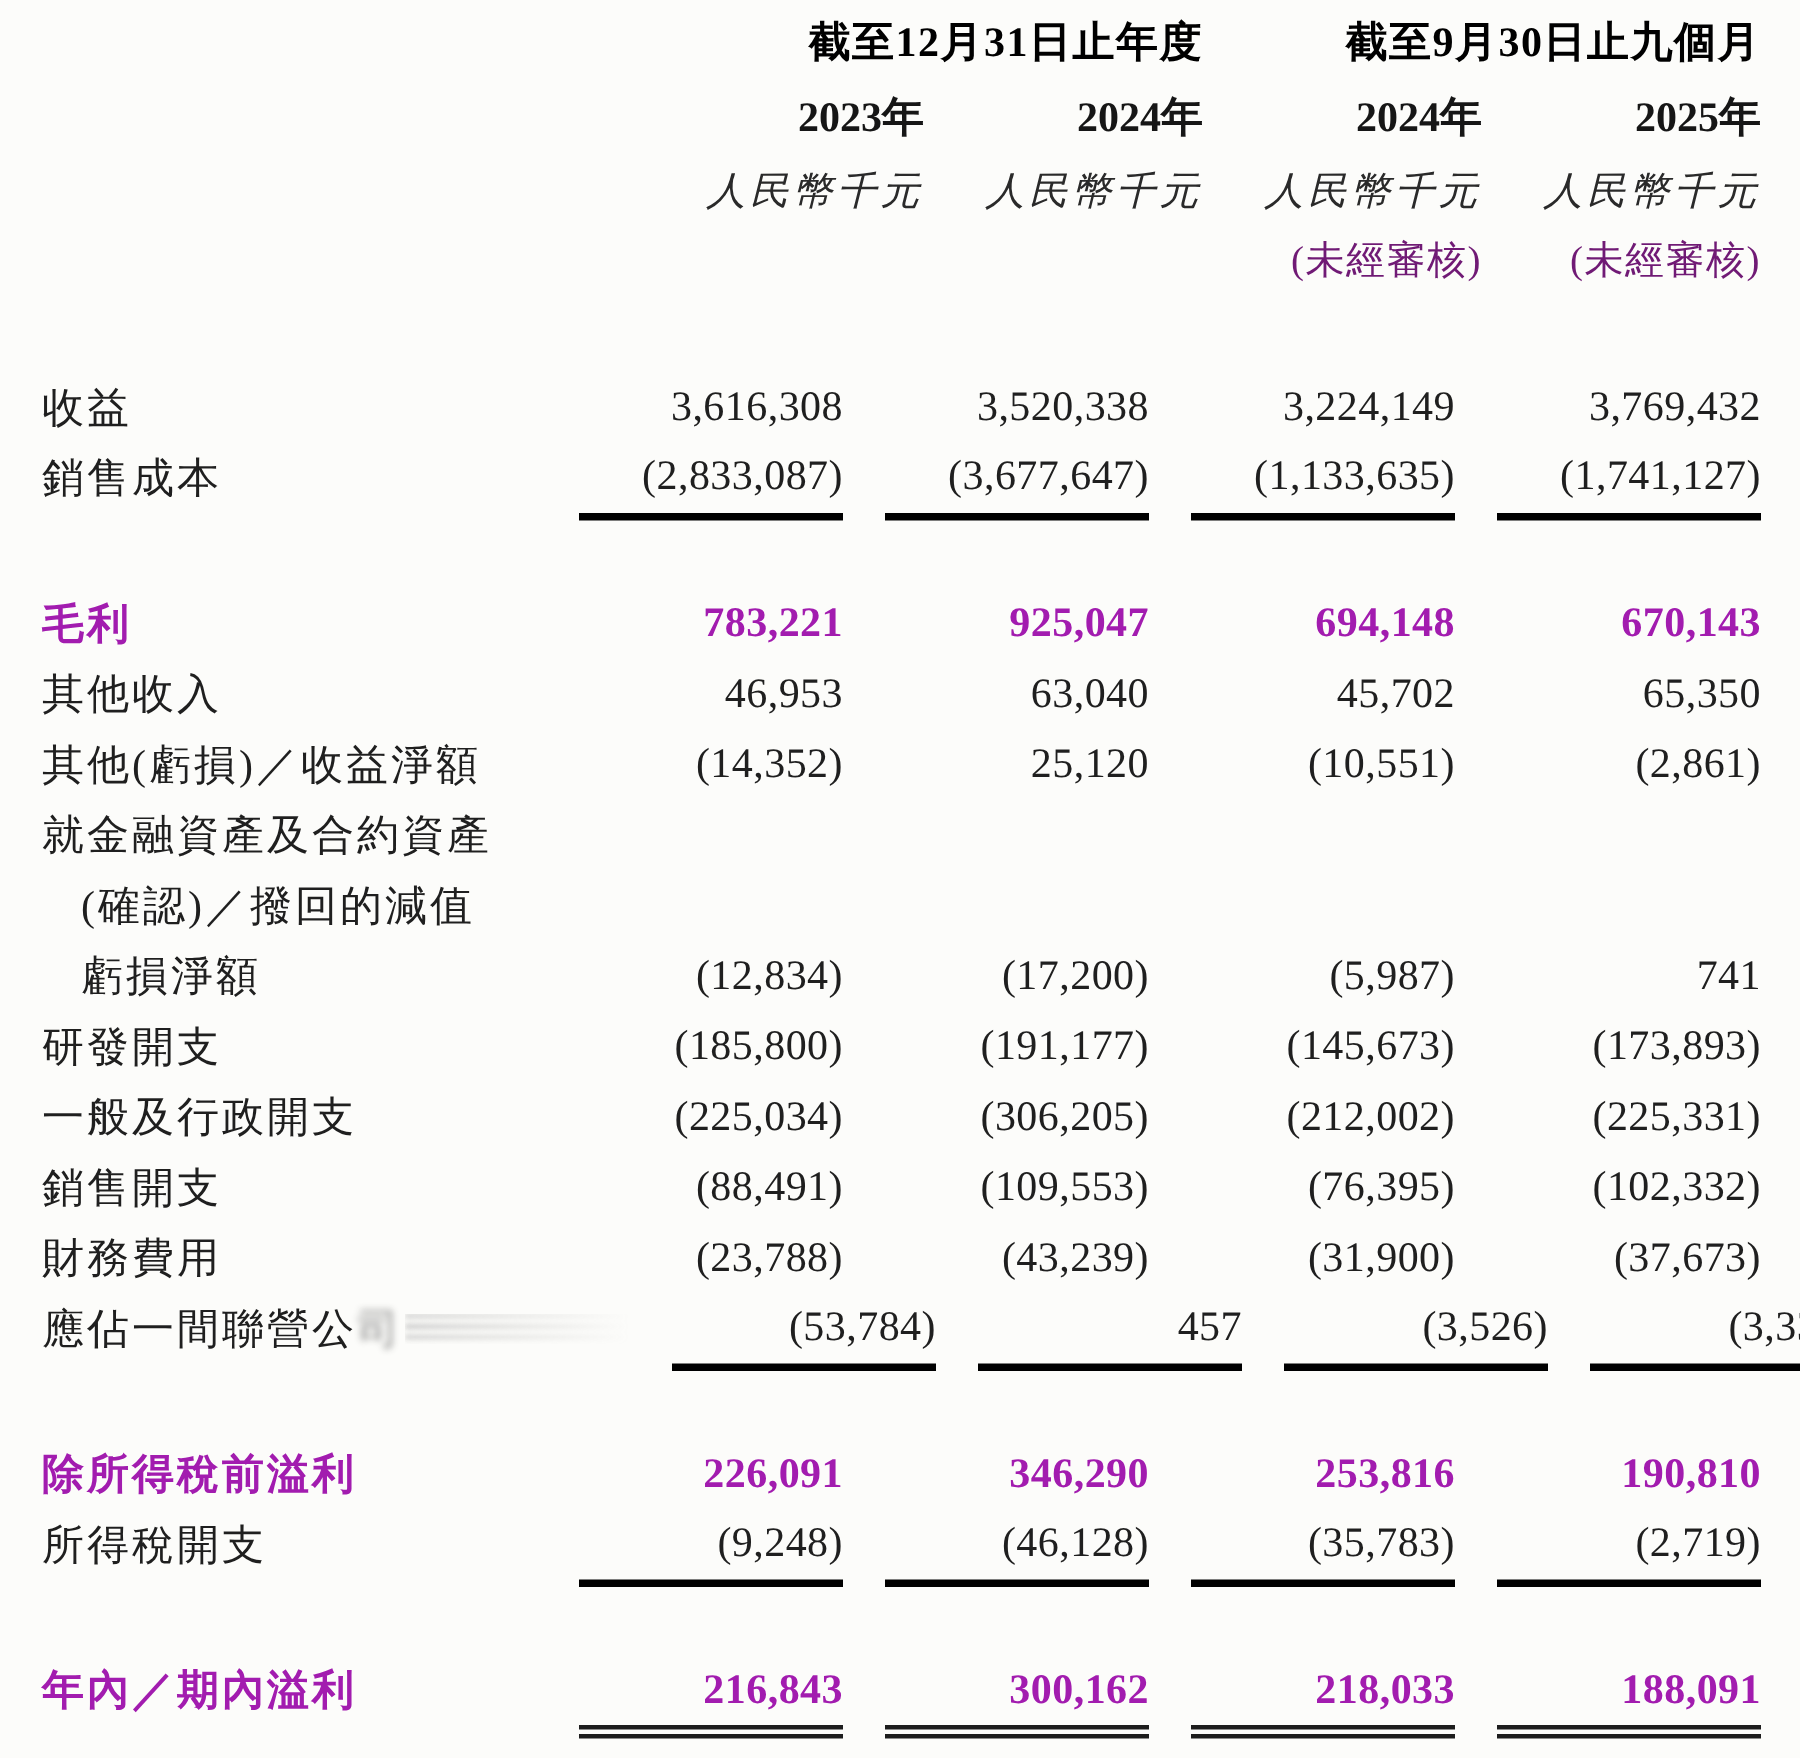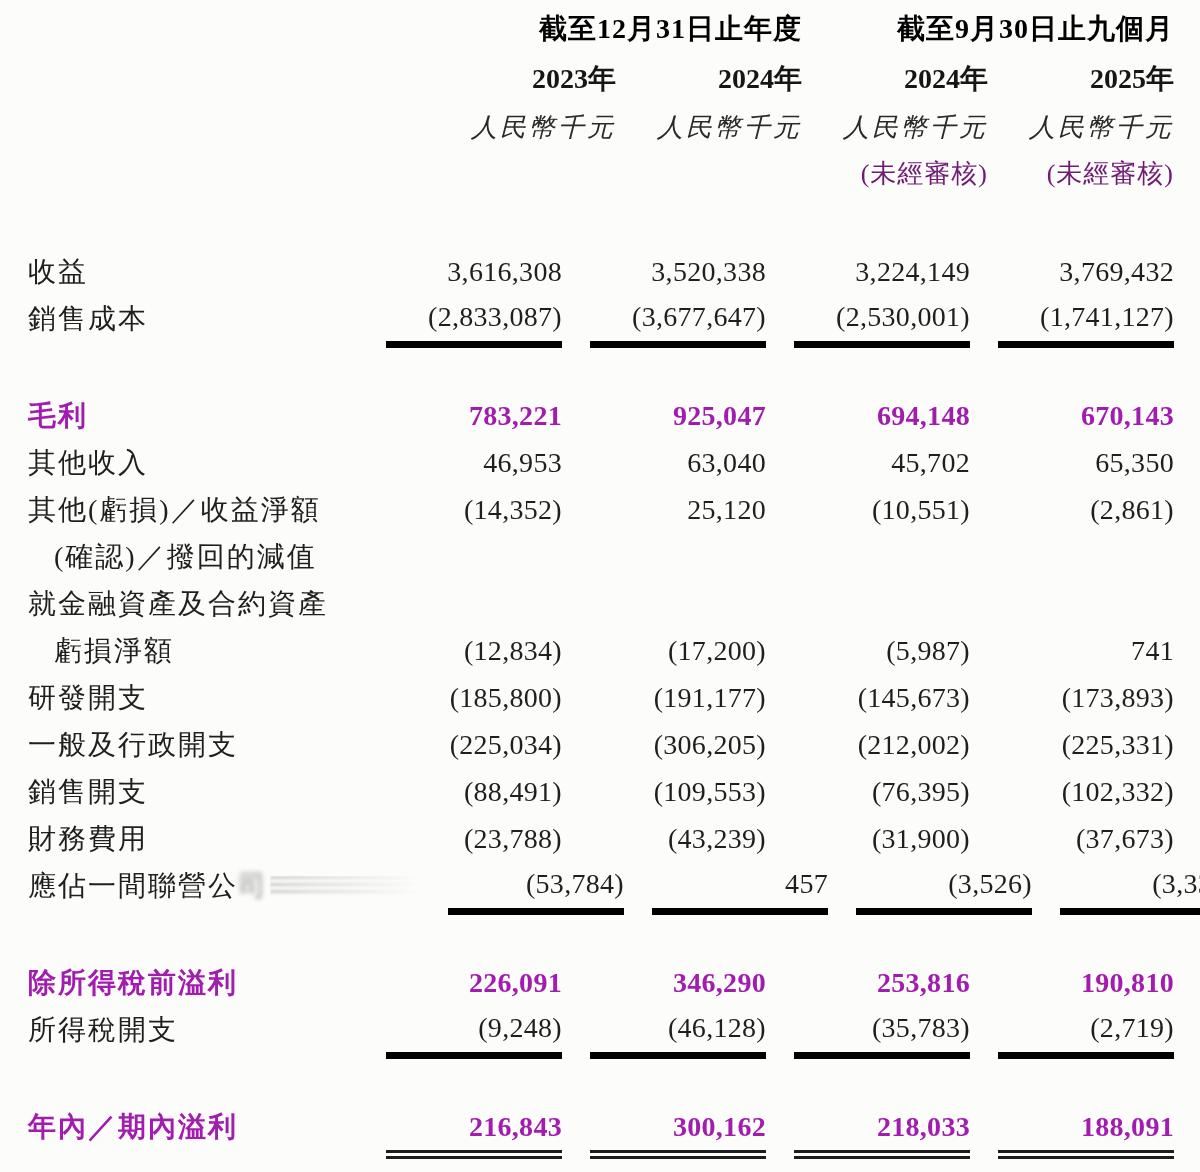--- a/index.html
+++ b/index.html
@@ -40,21 +40,21 @@
   .row { display:flex; height:47px; align-items:center;gap:28px; }
   .row.spacer { height:50px; }
   .label { width:402px; font-size:28px; letter-spacing:2px; white-space:nowrap; }
   .label.ind { padding-left:26px; box-sizing:border-box; }
   .cell { width:186px; }
   .val {
     width:176px; margin-left:auto; text-align:right;
     font-size:28px; letter-spacing:.3px; white-space:nowrap;
   }
   .bold .label, .bold .val { font-weight:700; color:#a21caf; }
-  .rule1 { border-bottom:7px solid #000000; padding-bottom:8px; margin-bottom:-11px; }
+  .rule1 { border-bottom:5px solid #000000; padding-bottom:8px; margin-bottom:-11px; }
   .rule2 { border-bottom:9px double #1d1d1d; padding-bottom:7px; margin-bottom:-16px; }
 
   
   .blurred-char { filter:blur(2.5px); opacity:.5; }
   .smudge {
     display:inline-block; width:150px; height:20px; vertical-align:-1px; margin-left:2px;
     background:repeating-linear-gradient(180deg,
       rgba(110,110,110,.34) 0 3px, rgba(210,210,210,.08) 3px 7px);
     filter:blur(1.8px);
     -webkit-mask-image:linear-gradient(90deg, rgba(0,0,0,.95), rgba(0,0,0,.3) 70%, transparent);
@@ -102,21 +102,21 @@
       </div>
       <div class="row">
         <div class="label"><span>銷售成本</span></div>
         <div class="cell">
           <div class="val rule1">(2,833,087)</div>
         </div>
         <div class="cell">
           <div class="val rule1">(3,677,647)</div>
         </div>
         <div class="cell">
-          <div class="val rule1">(2,530,001)</div>
+          <div class="val rule1">(1,133,635)</div>
         </div>
         <div class="cell">
           <div class="val rule1">(1,741,127)</div>
         </div>
       </div>
       <div class="row spacer"></div>
       <div class="row bold">
         <div class="label"><span>毛利</span></div>
         <div class="cell">
           <div class="val">783,221</div>
@@ -155,36 +155,36 @@
           <div class="val">25,120</div>
         </div>
         <div class="cell">
           <div class="val">(10,551)</div>
         </div>
         <div class="cell">
           <div class="val">(2,861)</div>
         </div>
       </div>
       <div class="row">
+        <div class="label"><span>就金融資產及合約資產</span></div>
+        <div class="cell">
+          <div class="val"></div>
+        </div>
+        <div class="cell">
+          <div class="val"></div>
+        </div>
+        <div class="cell">
+          <div class="val"></div>
+        </div>
+        <div class="cell">
+          <div class="val"></div>
+        </div>
+      </div>
+      <div class="row">
         <div class="label ind"><span>(確認)／撥回的減值</span></div>
-        <div class="cell">
-          <div class="val"></div>
-        </div>
-        <div class="cell">
-          <div class="val"></div>
-        </div>
-        <div class="cell">
-          <div class="val"></div>
-        </div>
-        <div class="cell">
-          <div class="val"></div>
-        </div>
-      </div>
-      <div class="row">
-        <div class="label"><span>就金融資產及合約資產</span></div>
         <div class="cell">
           <div class="val"></div>
         </div>
         <div class="cell">
           <div class="val"></div>
         </div>
         <div class="cell">
           <div class="val"></div>
         </div>
         <div class="cell">

